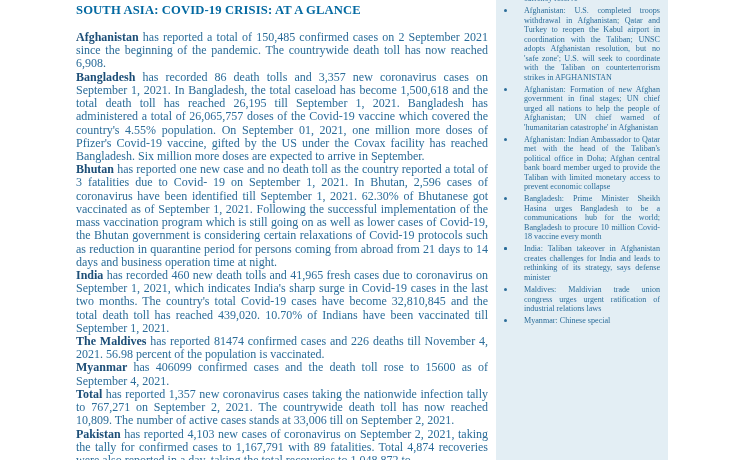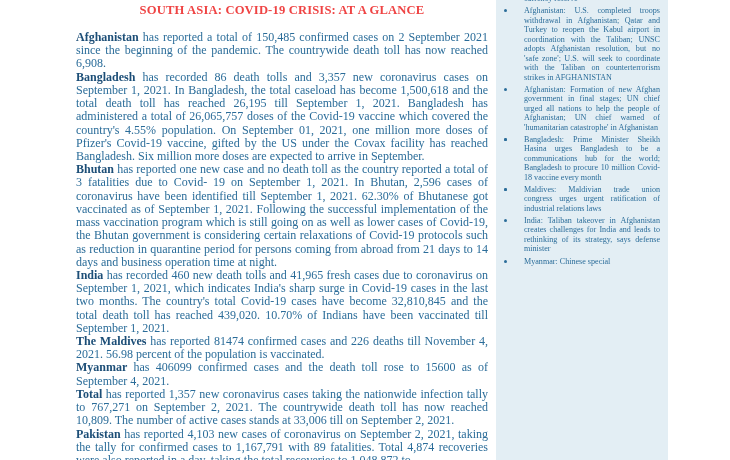--- a/index.html
+++ b/index.html
@@ -33,27 +33,26 @@
     top: 0px;
     width: 412px;
     height: 460px;
     overflow: hidden;
   }
 
   #page-title {
     font-family: "Liberation Serif", "DejaVu Serif", serif;
     font-weight: bold;
     font-size: 12.6px;
-    color: #ef4444;
+    color: #0369a1;
     letter-spacing: 0.15px;
     margin: 0;
     padding: 3px 0 0 0;
     line-height: 15px;
     white-space: nowrap;
-    text-align: center;
   }
 
   .body-block {
     margin-top: 13px;
   }
 
   .entry {
     font-size: 12px;
     line-height: 13.22px;
     color: #2a6c99;
@@ -162,25 +161,25 @@
     </div>
 
   </div>
 
   <div id="side-column">
     <div id="side-clip">
       <ul class="bullet-list">
         <li class="no-bullet"><span>currency reserve</span></li>
         <li><span class="bullet-dot"></span><span>Afghanistan: U.S. completed troops withdrawal in Afghanistan; Qatar and Turkey to reopen the Kabul airport in coordination with the Taliban; UNSC adopts Afghanistan resolution, but no 'safe zone'; U.S. will seek to coordinate with the Taliban on counterterrorism strikes in AFGHANISTAN</span></li>
         <li><span class="bullet-dot"></span><span>Afghanistan: Formation of new Afghan government in final stages; UN chief urged all nations to help the people of Afghanistan; UN chief warned of 'humanitarian catastrophe' in Afghanistan</span></li>
-        <li><span class="bullet-dot"></span></li>
+        <li><span class="bullet-dot"></span><span>Afghanistan: Indian Ambassador to Qatar met with the head of the Taliban's political office in Doha; Afghan central bank board member urged to provide the Taliban with limited monetary access to prevent economic collapse</span></li>
         <li><span class="bullet-dot"></span><span>Bangladesh: Prime Minister Sheikh Hasina urges Bangladesh to be a communications hub for the world; Bangladesh to procure 10 million Covid-18 vaccine every month</span></li>
         <li><span class="bullet-dot"></span></li>
+        <li><span class="bullet-dot"></span><span>India: Taliban takeover in Afghanistan creates challenges for India and leads to rethinking of its strategy, says defense minister</span></li>
         <li><span class="bullet-dot"></span><span>Maldives: Maldivian trade union congress urges urgent ratification of industrial relations laws</span></li>
-        <li><span class="bullet-dot"></span><span>India: Taliban takeover in Afghanistan creates challenges for India and leads to rethinking of its strategy, says defense minister</span></li>
         <li><span class="bullet-dot"></span><span>Myanmar: Chinese special</span></li>
       </ul>
     </div>
   </div>
 
   <div id="right-gutter"></div>
 
 </div>
 
 </body></html>

